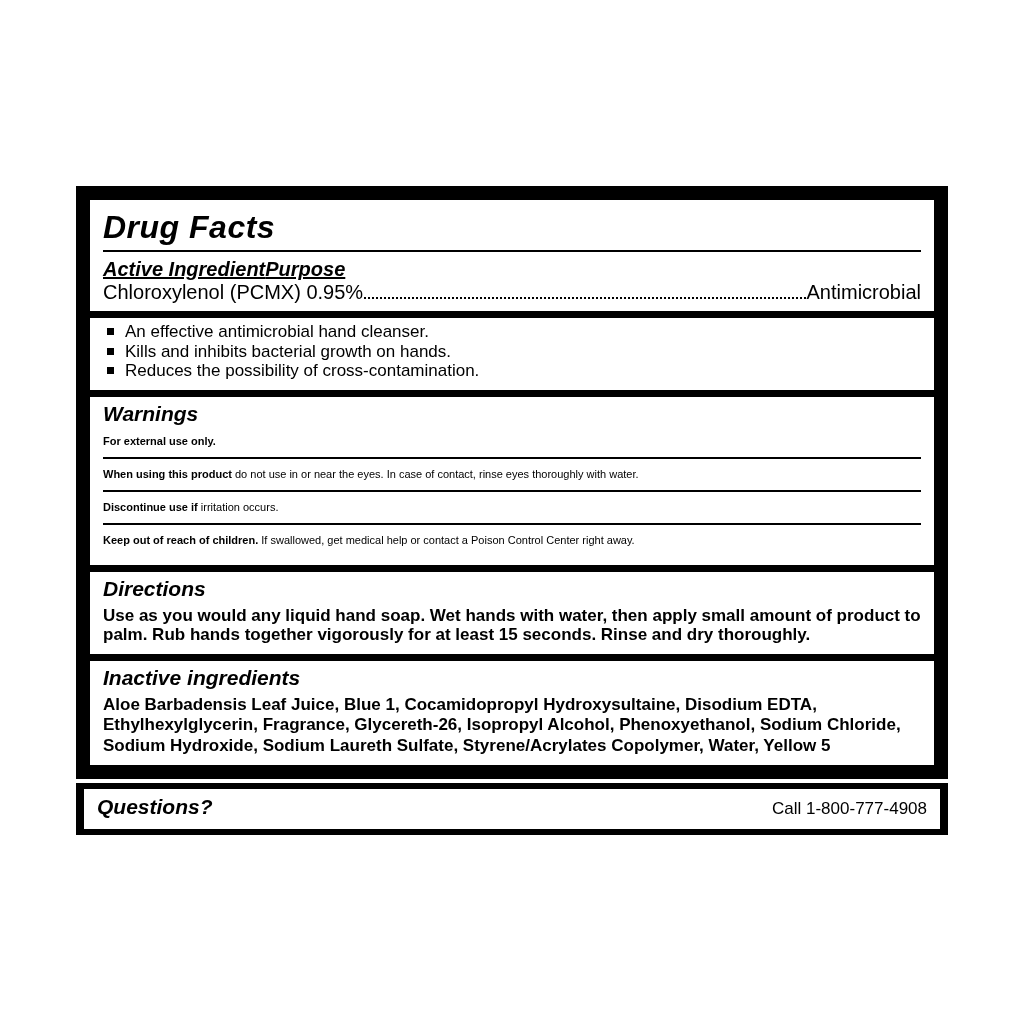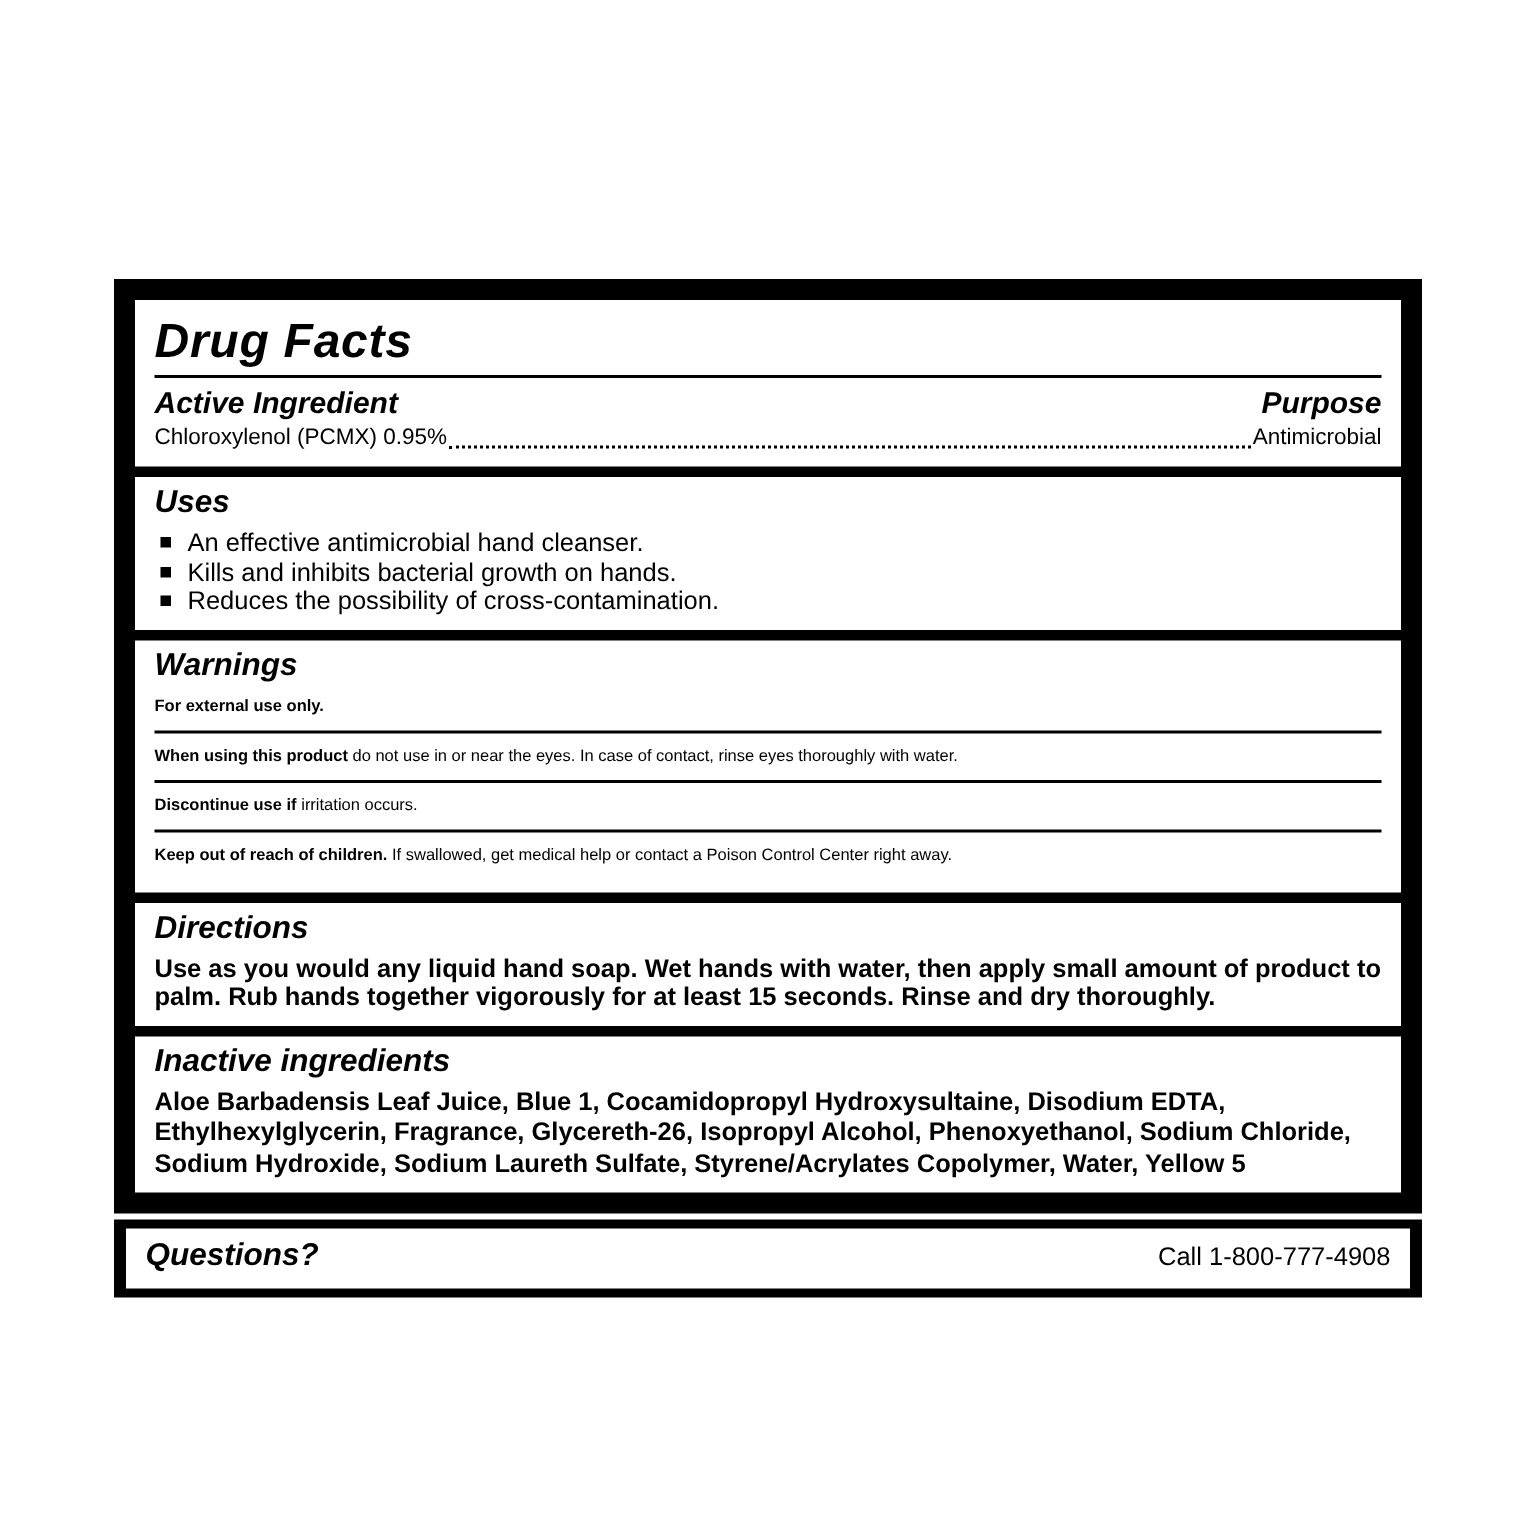--- a/index.html
+++ b/index.html
@@ -31,31 +31,32 @@
     font-weight: bold;
     font-style: italic;
     letter-spacing: 0.5px;
     padding-top: 3px;
     line-height: 40px;
   }
   .hairline { height: 2px; background: #000; border: 0; }
   .title-rule { margin: 3px 0 5px; }
   .col-heads {
     display: flex;
-    justify-content: space-between;
+    justify-content: flex-start;
     align-items: baseline;
     font-size: 20px;
     font-weight: bold;
     font-style: italic;
     line-height: 24px;
+    text-decoration: underline;
   }
   .leader-row {
     display: flex;
     align-items: baseline;
-    font-size: 15px;
+    font-size: 20px;
     line-height: 20px;
     margin-top: 1px;
   }
   .leader-dots {
     flex: 1;
     align-self: flex-end;
     margin: 0 1px 3px;
     border-bottom: 2px dotted #000;
   }
 
@@ -127,21 +128,20 @@
         <span>Purpose</span>
       </div>
       <div class="leader-row">
         <span>Chloroxylenol (PCMX) 0.95%</span>
         <span class="leader-dots"></span>
         <span>Antimicrobial</span>
       </div>
     </section>
 
     <section class="panel">
-      <h2 class="sec-heading">Uses</h2>
       <ul class="uses-list">
         <li>
           <span class="square-bullet"></span>
           <span>An effective antimicrobial hand cleanser.</span>
         </li>
         <li>
           <span class="square-bullet"></span>
           <span>Kills and inhibits bacterial growth on hands.</span>
         </li>
         <li>

